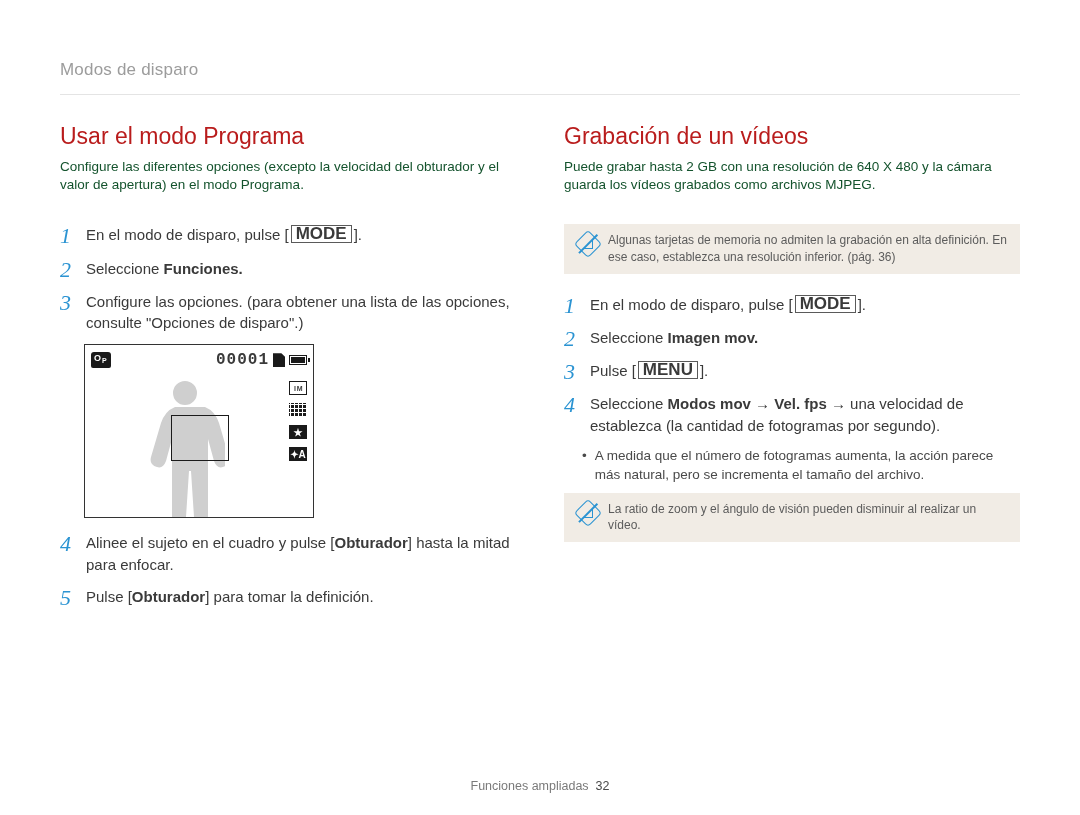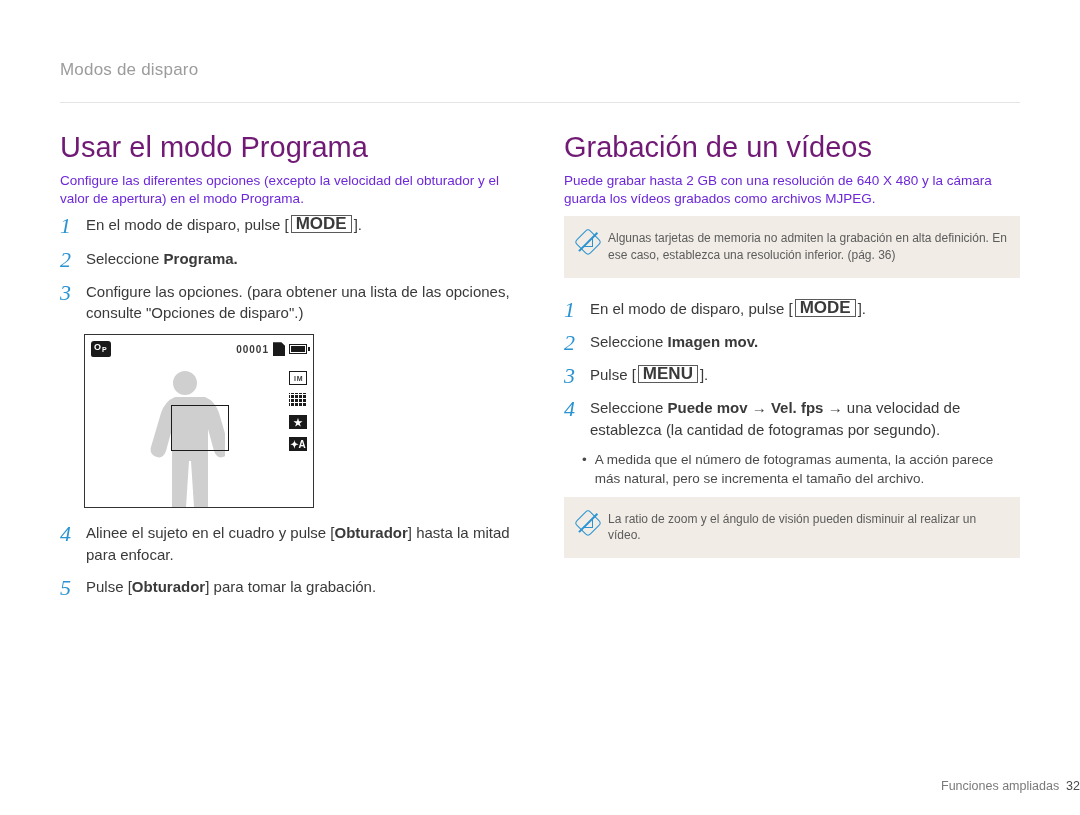--- a/index.html
+++ b/index.html
@@ -10,43 +10,43 @@
     font-family: Arial, Helvetica, sans-serif;
     color: #3a3a3a;
     padding: 60px 60px 0 60px;
     position: relative;
   }
   .breadcrumb {
     font-size: 17px;
     color: #9c9c9c;
     font-weight: 300;
     border-bottom: 1px solid #e4e4e4;
-    padding-bottom: 22px;
+    padding-bottom: 14px;
     margin-bottom: 28px;
     letter-spacing: 0.2px;
   }
   .columns {
     display: flex;
     gap: 48px;
   }
   .col {
     flex: 1;
     min-width: 0;
   }
   .section-title {
-    color: #701a75;
-    font-size: 29px;
+    color: #b91c1c;
+    font-size: 23px;
     font-weight: 400;
     margin-bottom: 8px;
   }
   .intro {
     font-size: 13.5px;
     line-height: 1.35;
-    color: #6d28d9;
-    margin-bottom: 6px;
+    color: #14532d;
+    margin-bottom: 30px;
   }
   .step-list {
     list-style: none;
   }
   .step {
     display: flex;
     align-items: flex-start;
     margin-bottom: 10px;
     font-size: 15px;
     line-height: 1.45;
@@ -72,21 +72,21 @@
     font-size: 17px;
     font-weight: 700;
     line-height: 16px;
     vertical-align: 1px;
     margin: 0 2px;
   }
   .note-box {
     background: #f1ece5;
     display: flex;
     align-items: flex-start;
-    padding: 14px 12px;
+    padding: 8px 12px;
     margin: 8px 0 20px 0;
     font-size: 12px;
     line-height: 1.4;
     color: #5c5c5c;
   }
   .note-icon {
     width: 22px;
     height: 22px;
     flex-shrink: 0;
     margin-right: 10px;
@@ -158,22 +158,22 @@
   }
   .op-icon::after {
     content: "P"; color: #fff;
     font-size: 7px; font-weight: 700;
     position: absolute; top: 5px; left: 11px;
   }
   .lcd-right-top {
     display: flex; align-items: center; gap: 4px;
   }
   .counter {
-    font-family: Liberation Sans, sans-serif;
-    font-size: 10px;
+    font-family: Liberation Mono, monospace;
+    font-size: 16px;
     letter-spacing: 1px;
     font-weight: 700;
   }
   .card-icon {
     width: 12px; height: 14px;
     background: #1a1a1a;
     clip-path: polygon(0 0, 70% 0, 100% 25%, 100% 100%, 0 100%);
   }
   .batt-icon {
     width: 18px; height: 10px;
@@ -225,21 +225,21 @@
   .focus-frame {
     position: absolute;
     top: 70px; left: 86px;
     width: 58px; height: 46px;
     border: 1.5px solid #1a1a1a;
   }
   .footer {
     position: absolute;
     bottom: 22px;
     left: 0; right: 0;
-    text-align: right;
+    text-align: center;
     font-size: 12.5px;
     color: #7a7a7a;
   }
   .footer .pn { color: #4a4a4a; }
 </style>
 </head>
 <body>
 
 <div class="breadcrumb">Modos de disparo</div>
 
@@ -252,21 +252,21 @@
     <ol class="step-list">
       <li class="step">
         <span class="step-num">1</span>
         <span class="step-text">
           <span>En el modo de disparo, pulse [</span><span class="keylabel">MODE</span><span>].</span>
         </span>
       </li>
       <li class="step">
         <span class="step-num">2</span>
         <span class="step-text">
-          <span>Seleccione </span><b>Programa.</b>
+          <span>Seleccione </span><b>Funciones.</b>
         </span>
       </li>
       <li class="step">
         <span class="step-num">3</span>
         <span class="step-text">Configure las opciones. (para obtener una lista de las opciones, consulte "Opciones de disparo".)</span>
       </li>
     </ol>
 
     <div class="lcd">
       <div class="lcd-top">
@@ -295,21 +295,21 @@
     <ol class="step-list">
       <li class="step">
         <span class="step-num">4</span>
         <span class="step-text">
           <span>Alinee el sujeto en el cuadro y pulse [</span><b>Obturador</b><span>] hasta la mitad para enfocar.</span>
         </span>
       </li>
       <li class="step">
         <span class="step-num">5</span>
         <span class="step-text">
-          <span>Pulse [</span><b>Obturador</b><span>] para tomar la grabación.</span>
+          <span>Pulse [</span><b>Obturador</b><span>] para tomar la definición.</span>
         </span>
       </li>
     </ol>
   </div>
 
   <div class="col">
     <h2 class="section-title">Grabación de un vídeos</h2>
     <p class="intro">Puede grabar hasta 2 GB con una resolución de 640 X 480 y la cámara guarda los vídeos grabados como archivos MJPEG.</p>
 
     <div class="note-box">
@@ -335,21 +335,21 @@
       </li>
       <li class="step">
         <span class="step-num">3</span>
         <span class="step-text">
           <span>Pulse [</span><span class="keylabel">MENU</span><span>].</span>
         </span>
       </li>
       <li class="step">
         <span class="step-num">4</span>
         <span class="step-text">
-          <span>Seleccione </span><b>Puede mov</b><span> → </span><b>Vel. fps</b><span> → una velocidad de establezca (la cantidad de fotogramas por segundo).</span>
+          <span>Seleccione </span><b>Modos mov</b><span> → </span><b>Vel. fps</b><span> → una velocidad de establezca (la cantidad de fotogramas por segundo).</span>
         </span>
       </li>
     </ol>
     <div class="sub-bullet">
       <span>A medida que el número de fotogramas aumenta, la acción parece más natural, pero se incrementa el tamaño del archivo.</span>
     </div>
 
     <div class="note-box">
       <span class="note-icon">
           <span class="note-icon-inner"></span>

